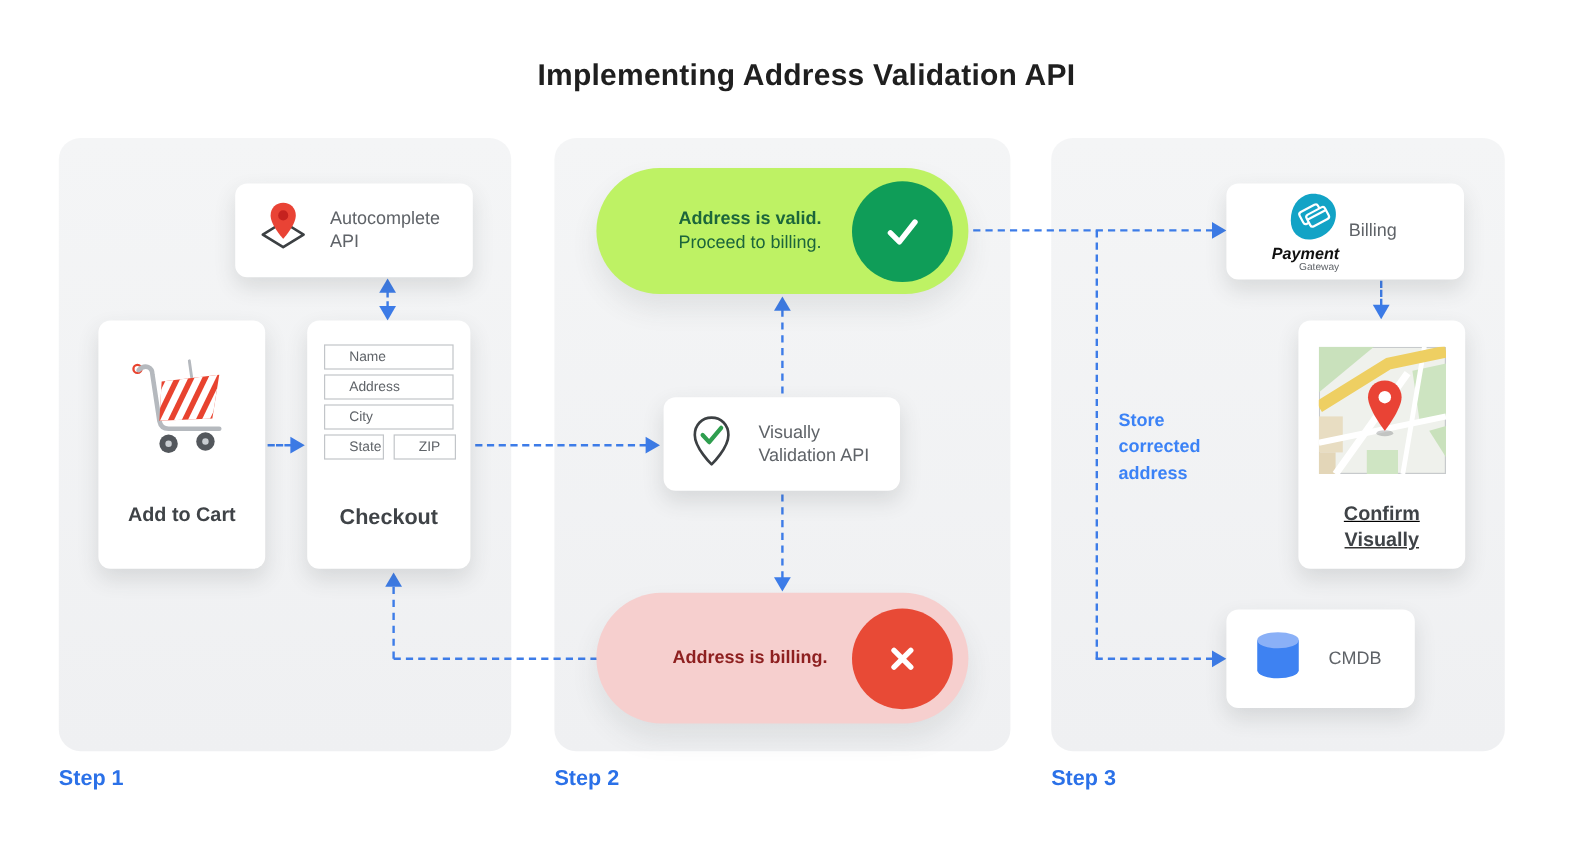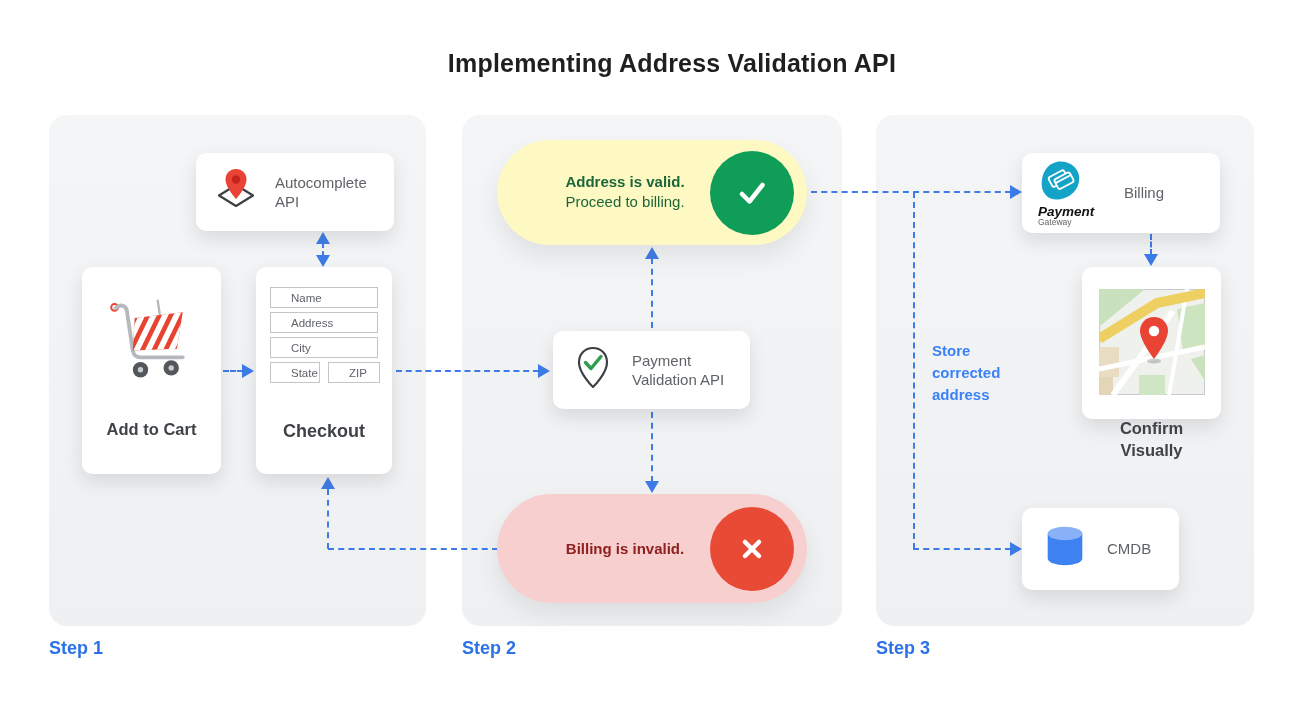--- a/index.html
+++ b/index.html
@@ -28,21 +28,21 @@
   
   .field{box-sizing:border-box;height:21px;border:1.5px solid #c2c5c9;background:#fff;
          font-size:11.5px;color:#5f6368;display:flex;align-items:center;padding-left:20px;}
   .f-name,.f-address,.f-city{position:absolute;left:14px;width:108px;}
   .f-name{top:20px;} .f-address{top:45px;} .f-city{top:70px;}
   .f-state{position:absolute;left:14px;top:95px;width:50px;}
   .f-zip{position:absolute;left:72px;top:95px;width:52px;}
 
   
   .pill{position:absolute;border-radius:56px;box-shadow:0 12px 22px rgba(60,64,67,.10);}
-  .pill-valid{left:497px;top:140px;width:310px;height:105px;background:#fef9c3;}
+  .pill-valid{left:497px;top:140px;width:310px;height:105px;background:#bef264;}
   .pill-invalid{left:497px;top:494px;width:310px;height:109px;background:#f6cfce;}
   .pill-text{position:absolute;left:32px;top:50%;transform:translateY(-50%);
              width:192px;text-align:center;font-size:15px;line-height:1.38;}
   .pill-valid .pill-text{color:#1c663b;}
   .pill-invalid .pill-text{color:#8e2020;}
   .pill-title{font-weight:700;display:block;}
   .badge{position:absolute;right:13px;top:50%;transform:translateY(-50%);
          width:84px;height:84px;border-radius:50%;display:flex;align-items:center;justify-content:center;}
   .badge-valid{background:#0f9d58;}
   .badge-invalid{background:#e84a36;}
@@ -51,21 +51,21 @@
   .hline{position:absolute;height:0;border-top:2px dashed #3d7ce8;}
   .vline{position:absolute;width:0;border-left:2px dashed #3d7ce8;}
   .tri{position:absolute;width:0;height:0;}
   .tri-right{border-top:7px solid transparent;border-bottom:7px solid transparent;border-left:12px solid #3d7ce8;}
   .tri-up{border-left:7px solid transparent;border-right:7px solid transparent;border-bottom:12px solid #3d7ce8;}
   .tri-down{border-left:7px solid transparent;border-right:7px solid transparent;border-top:12px solid #3d7ce8;}
 
   .store-note{position:absolute;left:932px;top:340px;width:108px;
               font-size:15px;font-weight:700;color:#3b82f6;line-height:1.45;}
 
-  .logo-col{display:flex;flex-direction:column;align-items:flex-start;width:78px;flex:0 0 78px;}
+  .logo-col{display:flex;flex-direction:column;align-items:flex-end;width:78px;flex:0 0 78px;}
   .logo-title{font-size:13.5px;font-weight:700;font-style:italic;color:#111;line-height:1;margin-top:2px;}
   .logo-sub{font-size:8.5px;color:#5f6368;line-height:1.1;}
 
   .map-frame{margin-top:22px;width:106px;height:106px;}
   .confirm-label{margin-top:22px;}
 </style>
 </head>
 <body>
 
 <div class="canvas">
@@ -170,26 +170,26 @@
     </div>
   </div>
 
   <div class="card hcard" style="left:553px;top:331px;width:197px;height:78px;box-sizing:border-box;">
     <span>
       <svg width="48" height="48" viewBox="0 0 48 48">
         <path d="M24 43 C24 43 10 29.5 10 18.5 C10 10 16 4 24 4 C32 4 38 10 38 18.5 C38 29.5 24 43 24 43 Z" fill="#ffffff" stroke="#3c4043" stroke-width="2.2" stroke-linejoin="round"></path>
         <path d="M16.5 18.5 L22 24.5 L32 12.5" fill="none" stroke="#2f9e4f" stroke-width="3.5" stroke-linecap="round" stroke-linejoin="round"></path>
       </svg>
     </span>
-    <span class="card-label" style="width:115px;">Payment Validation API</span>
+    <span class="card-label" style="width:115px;">Visually Validation API</span>
   </div>
 
   <div class="pill pill-invalid">
     <div class="pill-text">
-      <span class="pill-title">Billing is invalid.</span>
+      <span class="pill-title">Address is billing.</span>
     </div>
     <div class="badge badge-invalid">
       <svg width="40" height="40" viewBox="0 0 40 40">
         <path d="M13 13 L27 27 M27 13 L13 27" stroke="#ffffff" stroke-width="4.5" stroke-linecap="round"></path>
       </svg>
     </div>
   </div>
 
   <div class="card hcard" style="left:1022px;top:153px;width:198px;height:80px;box-sizing:border-box;gap:8px;">
     <span class="logo-col">
@@ -200,21 +200,21 @@
           <rect x="17.5" y="20" width="19" height="12" rx="2.5" fill="#12a3c6" stroke="#ffffff" stroke-width="2"></rect>
           <line x1="17.5" y1="24" x2="36.5" y2="24" stroke="#ffffff" stroke-width="2"></line>
         </g>
       </svg>
       <span class="logo-title">Payment</span>
       <span class="logo-sub">Gateway</span>
     </span>
     <span class="card-label">Billing</span>
   </div>
 
-  <div class="card vcard" style="left:1082px;top:267px;width:139px;height:152px;">
+  <div class="card vcard" style="left:1082px;top:267px;width:139px;height:207px;text-decoration:underline;">
     <span class="map-frame">
       <svg width="106" height="106" viewBox="0 0 106 106">
         <rect x="0.5" y="0.5" width="105" height="105" fill="#eff1ec" stroke="#c7cacc"></rect>
         <polygon points="0,0 46,0 0,38" fill="#c9e1bc"></polygon>
         <polygon points="78,20 106,14 106,58 84,62" fill="#cde4c1"></polygon>
         <rect x="40" y="86" width="26" height="20" fill="#cfe5c3"></rect>
         <polygon points="92,70 106,66 106,92" fill="#c9e1bc"></polygon>
         <rect x="0" y="58" width="20" height="30" fill="#e8ddc2"></rect>
         <rect x="0" y="88" width="14" height="18" fill="#e3d6b8"></rect>
         <line x1="14" y1="106" x2="74" y2="22" stroke="#ffffff" stroke-width="6"></line>

